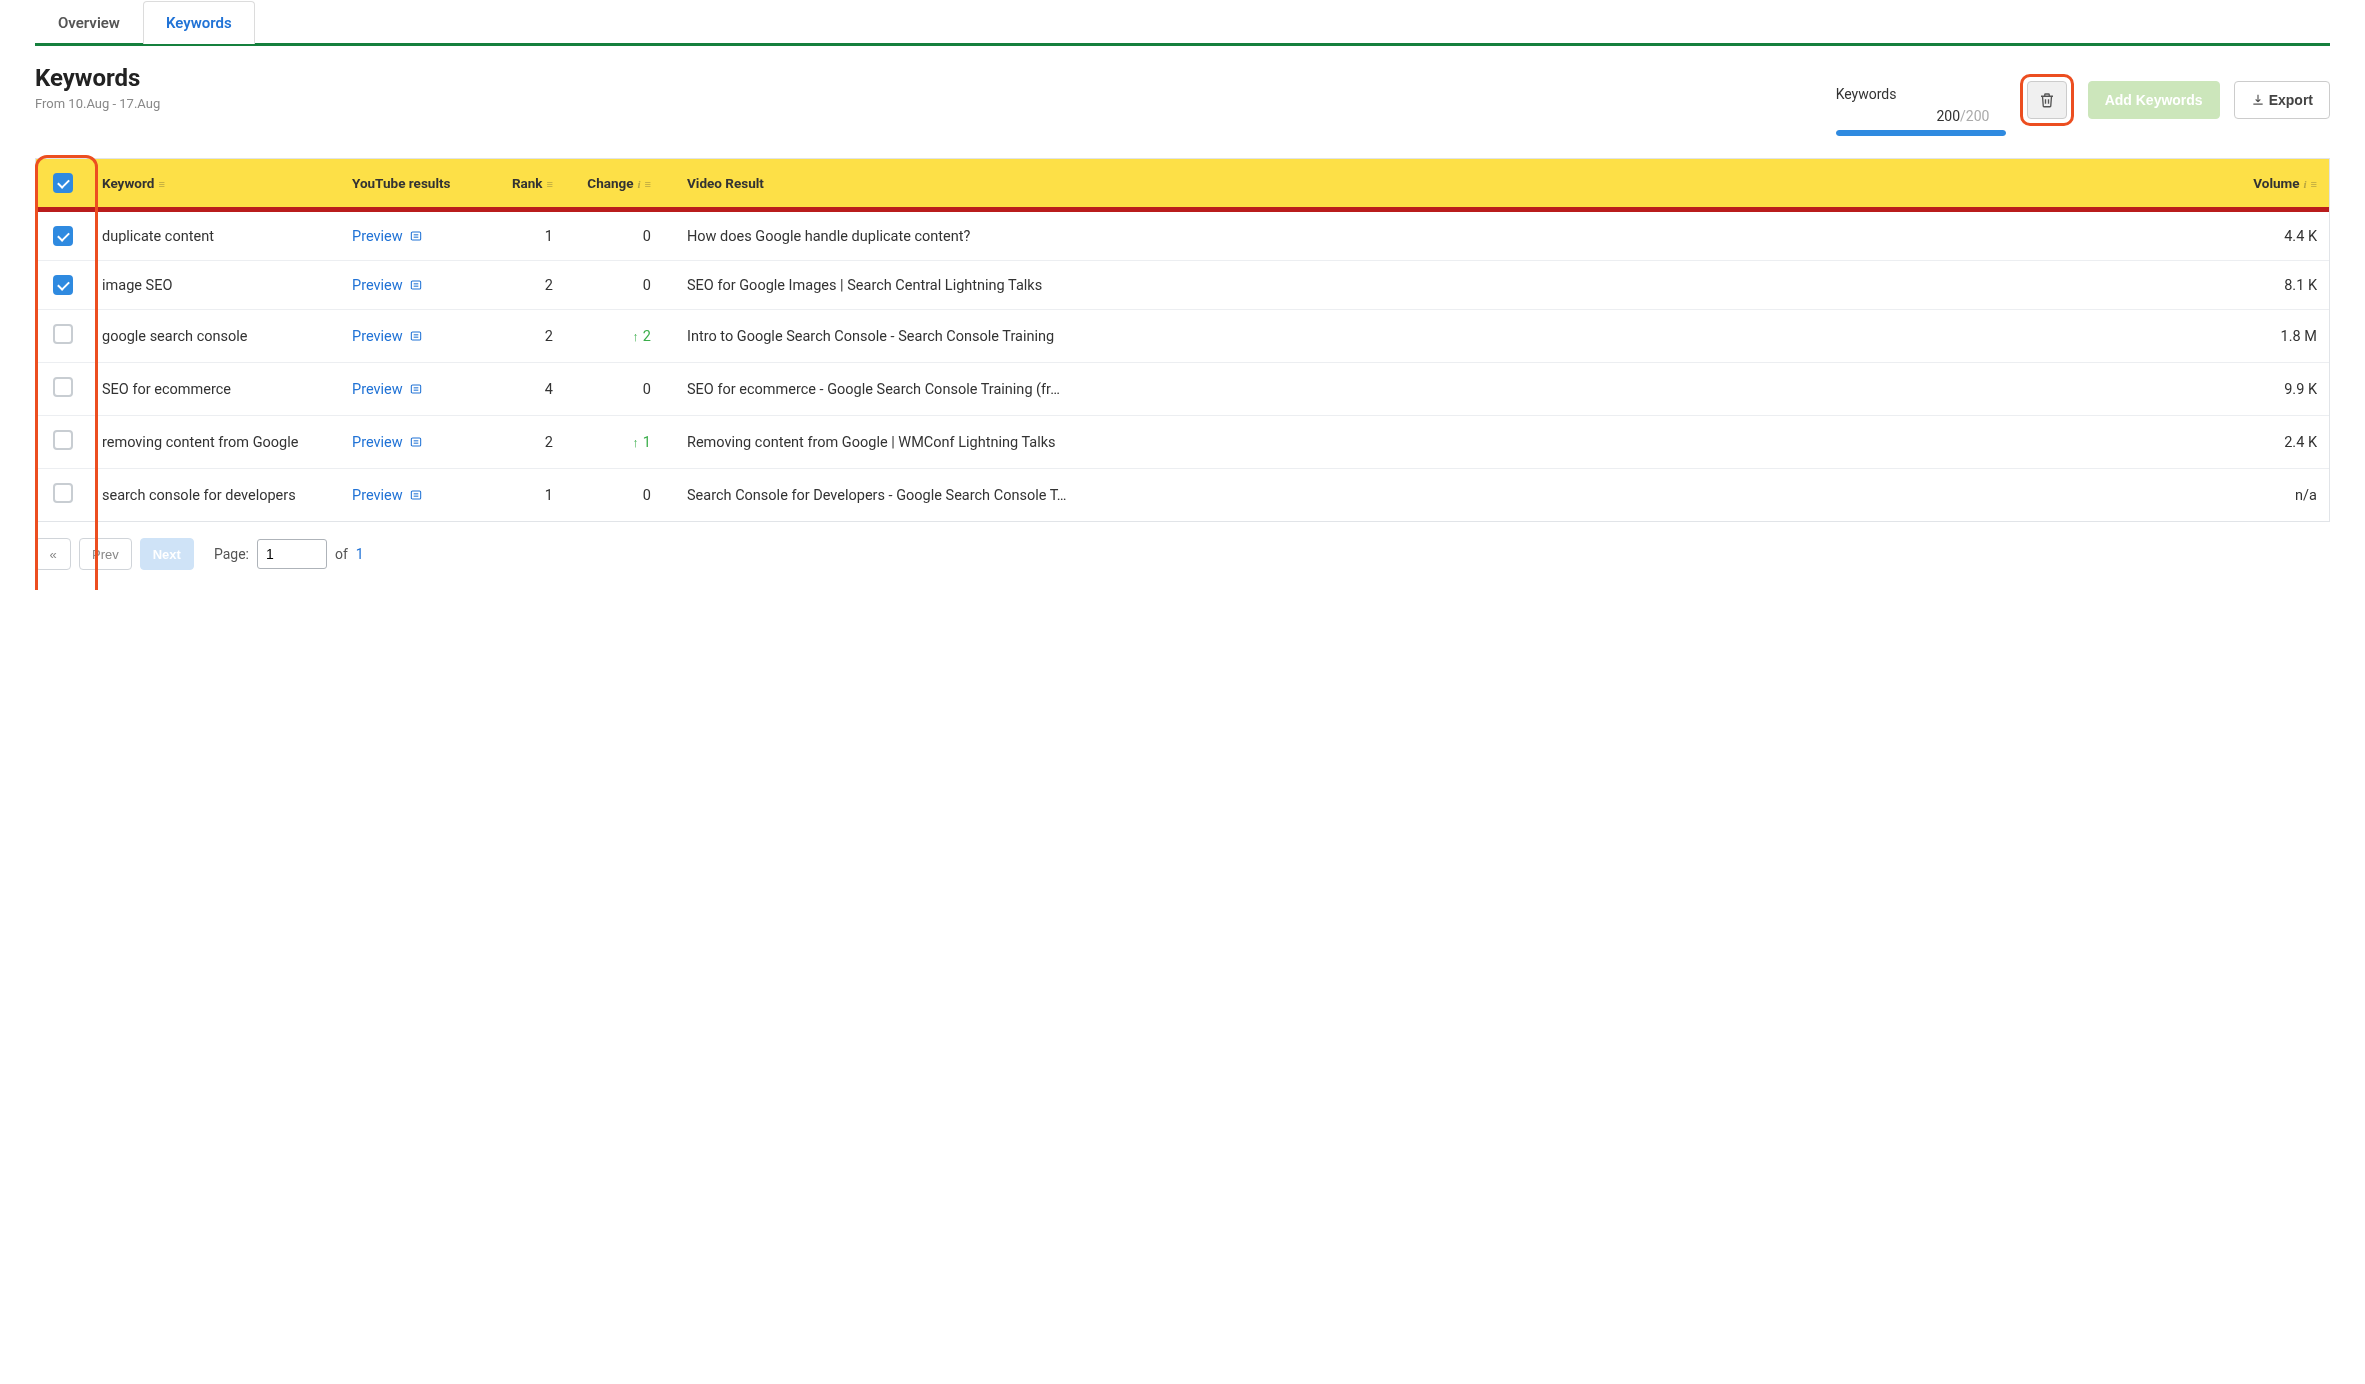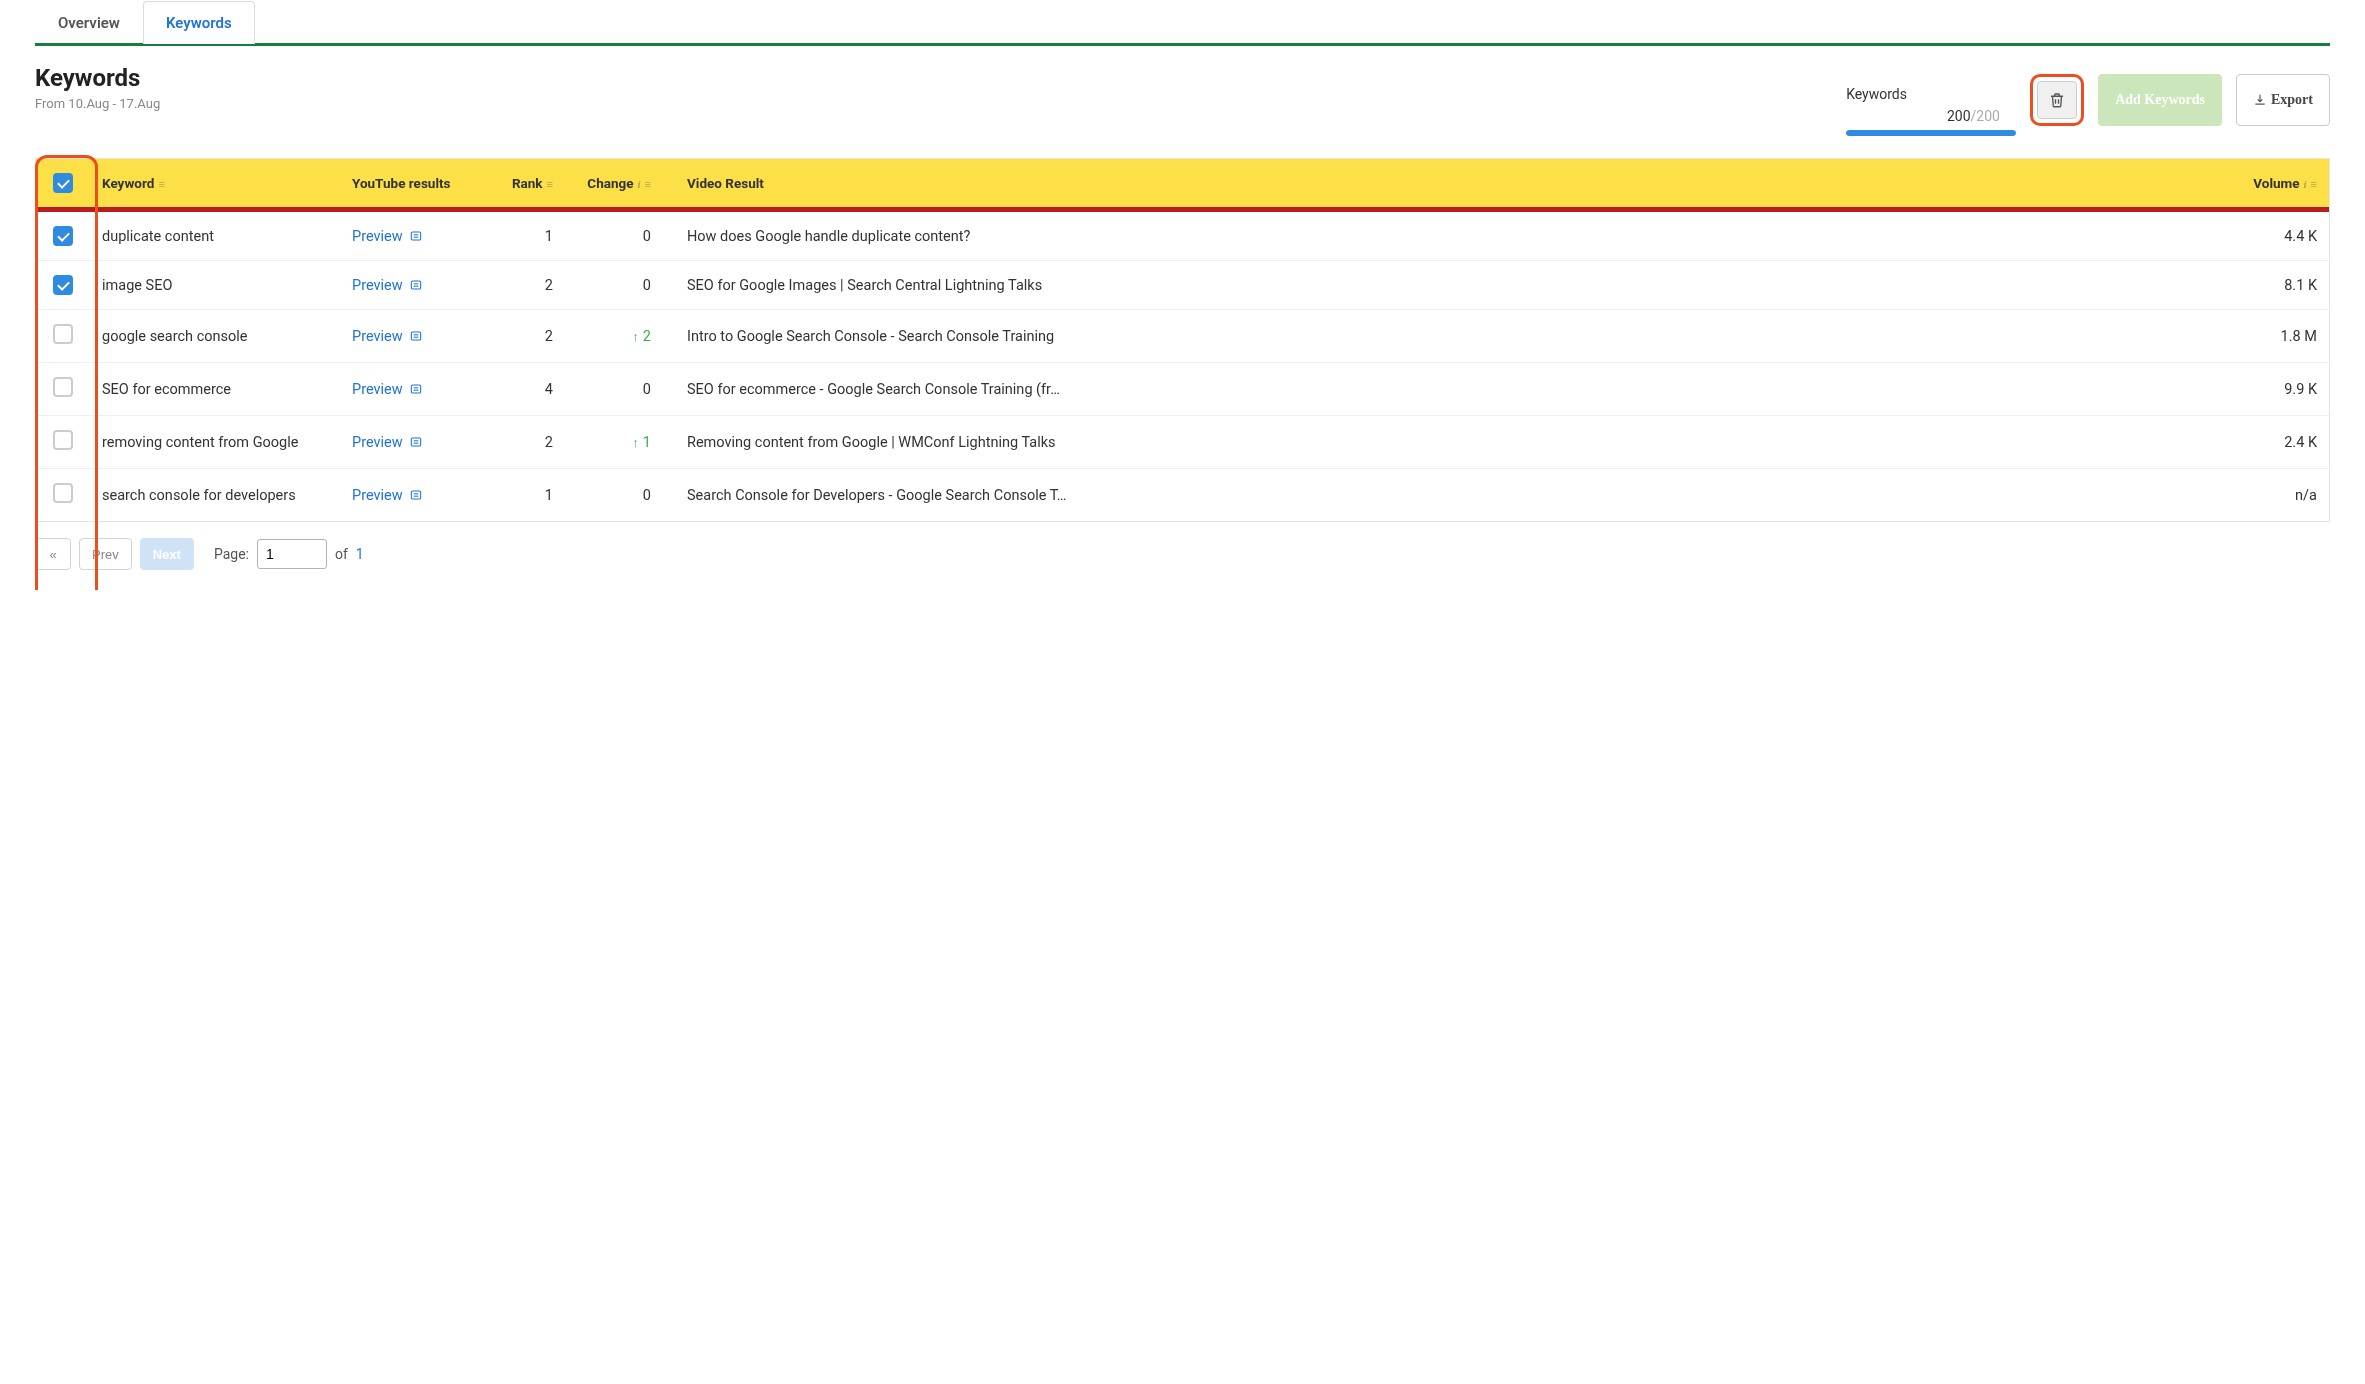--- a/index.html
+++ b/index.html
@@ -64,33 +64,32 @@
     cursor: pointer;
   }
   .icon-btn svg { width: 18px; height: 18px; stroke: #555; }
   .red-ring {
     border: 3px solid #ec4e20;
     border-radius: 10px;
     padding: 4px;
     display: inline-flex;
   }
   .btn {
-    height: 52px;
+    height: 38px;
     padding: 0 16px;
     border-radius: 4px;
     border: 1px solid #ccc;
     background: #fff;
     font-size: 14px;
     color: #444;
     cursor: pointer;
     display: inline-flex;
     align-items: center;
     gap: 4px;
     font-weight: 600;
-    font-family: Liberation Serif, serif;
   }
   .btn-add {
     background: #cce6bb;
     border-color: #cce6bb;
     color: #fff;
     font-weight: 700;
   }
   .btn svg { width: 14px; height: 14px; }
 
   

